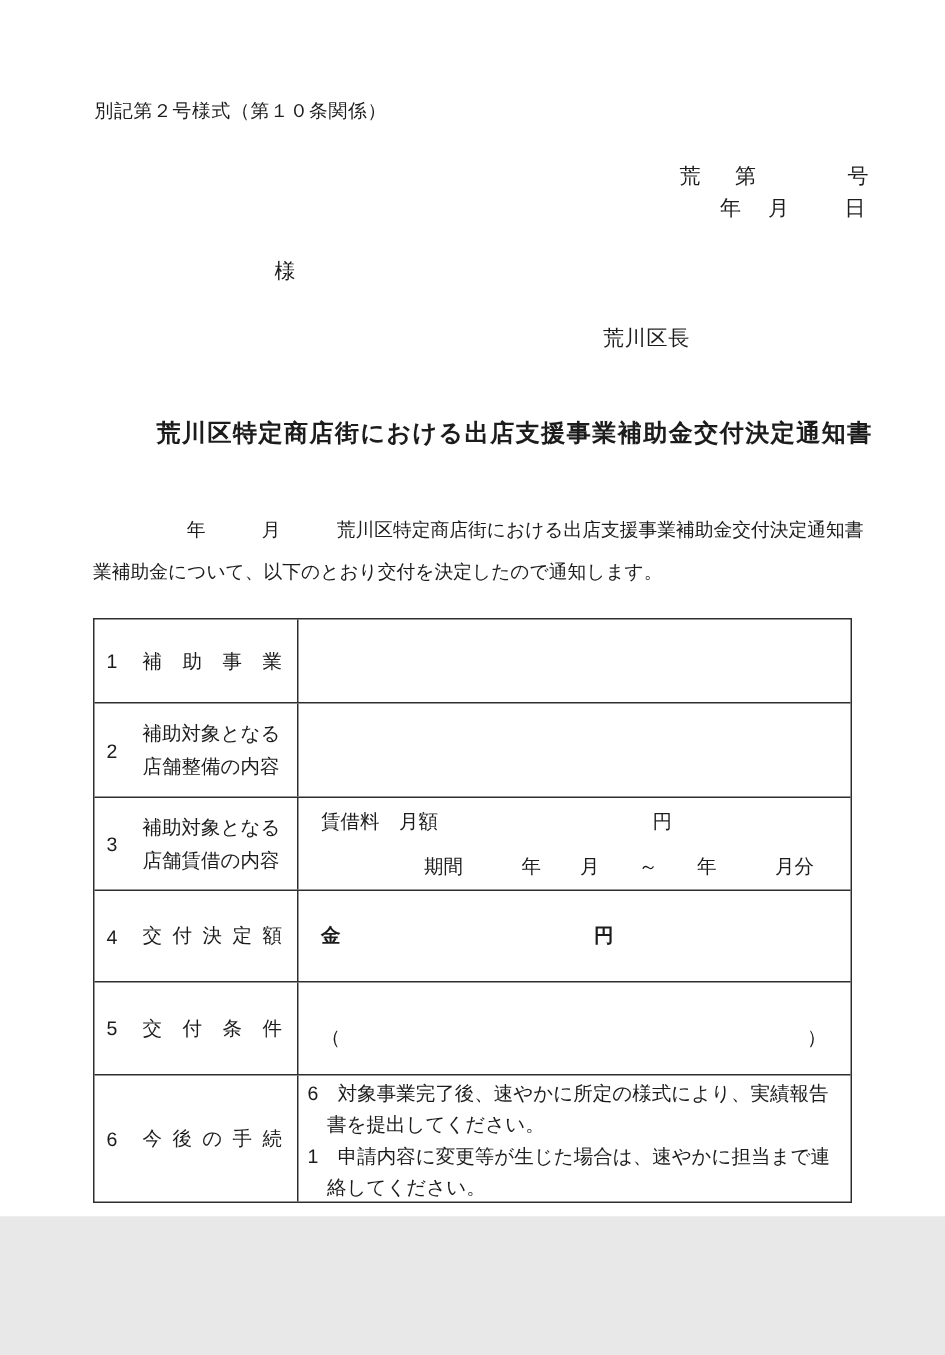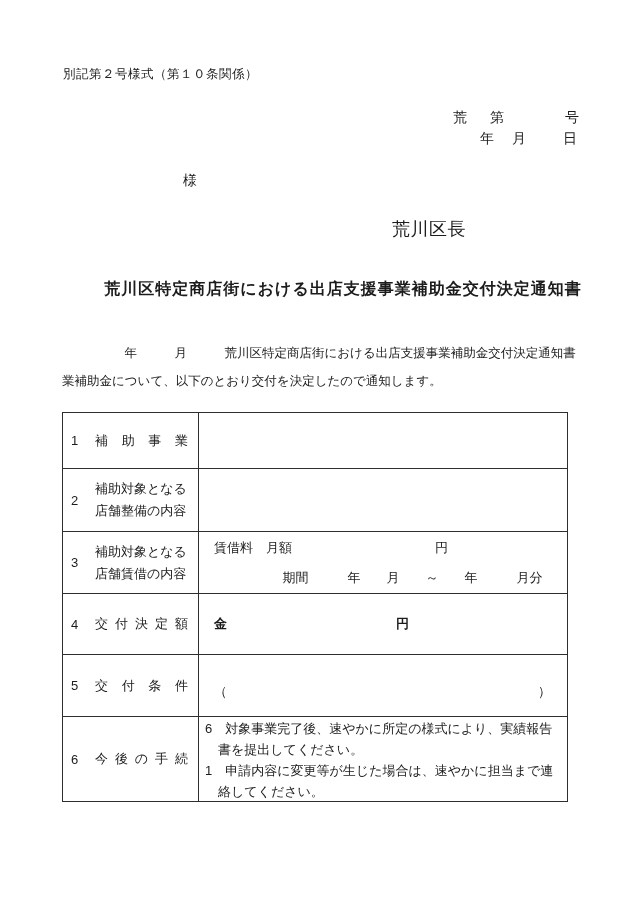--- a/index.html
+++ b/index.html
@@ -1,39 +1,39 @@
 <!DOCTYPE html>
 <html><head>
 <meta charset="utf-8">
 <style>
   html,body{margin:0;padding:0;background:#e8e8e8;}
   .page{
     position:relative;
-    width:630px;height:903px;
+    width:630px;height:811px;
     background:#ffffff;
     overflow:hidden;
     font-family:"Liberation Sans","DejaVu Sans",sans-serif;
     color:#1c1c1c;
     -webkit-font-smoothing:antialiased;
   }
   .abs{position:absolute;white-space:pre;}
   .form-number{
     left:63px;top:66px;
     font-family:"Liberation Serif","DejaVu Serif",serif;
     font-size:12.5px;letter-spacing:.5px;
   }
   .hdr{font-size:14px;}
   .doc-agency{left:453px;top:109px;}
   .doc-dai{left:490px;top:109px;}
   .doc-go{left:565px;top:109px;}
   .date-y{left:480px;top:130px;}
   .date-m{left:512px;top:130px;}
   .date-d{left:563px;top:130px;}
   .sama{left:183px;top:172px;font-size:14px;}
-  .sender{left:392px;top:217px;font-size:18px;letter-spacing:.5px;}
+  .sender{left:402px;top:217px;font-size:14px;letter-spacing:.5px;}
   .title{
     left:0;top:279px;width:630px;
     text-align:center;
     font-size:16px;font-weight:bold;letter-spacing:1px;
     white-space:pre;
     margin-left:28px;
   }
   .body-par{
     left:62px;top:339px;width:512px;
     font-size:12.5px;line-height:28px;

